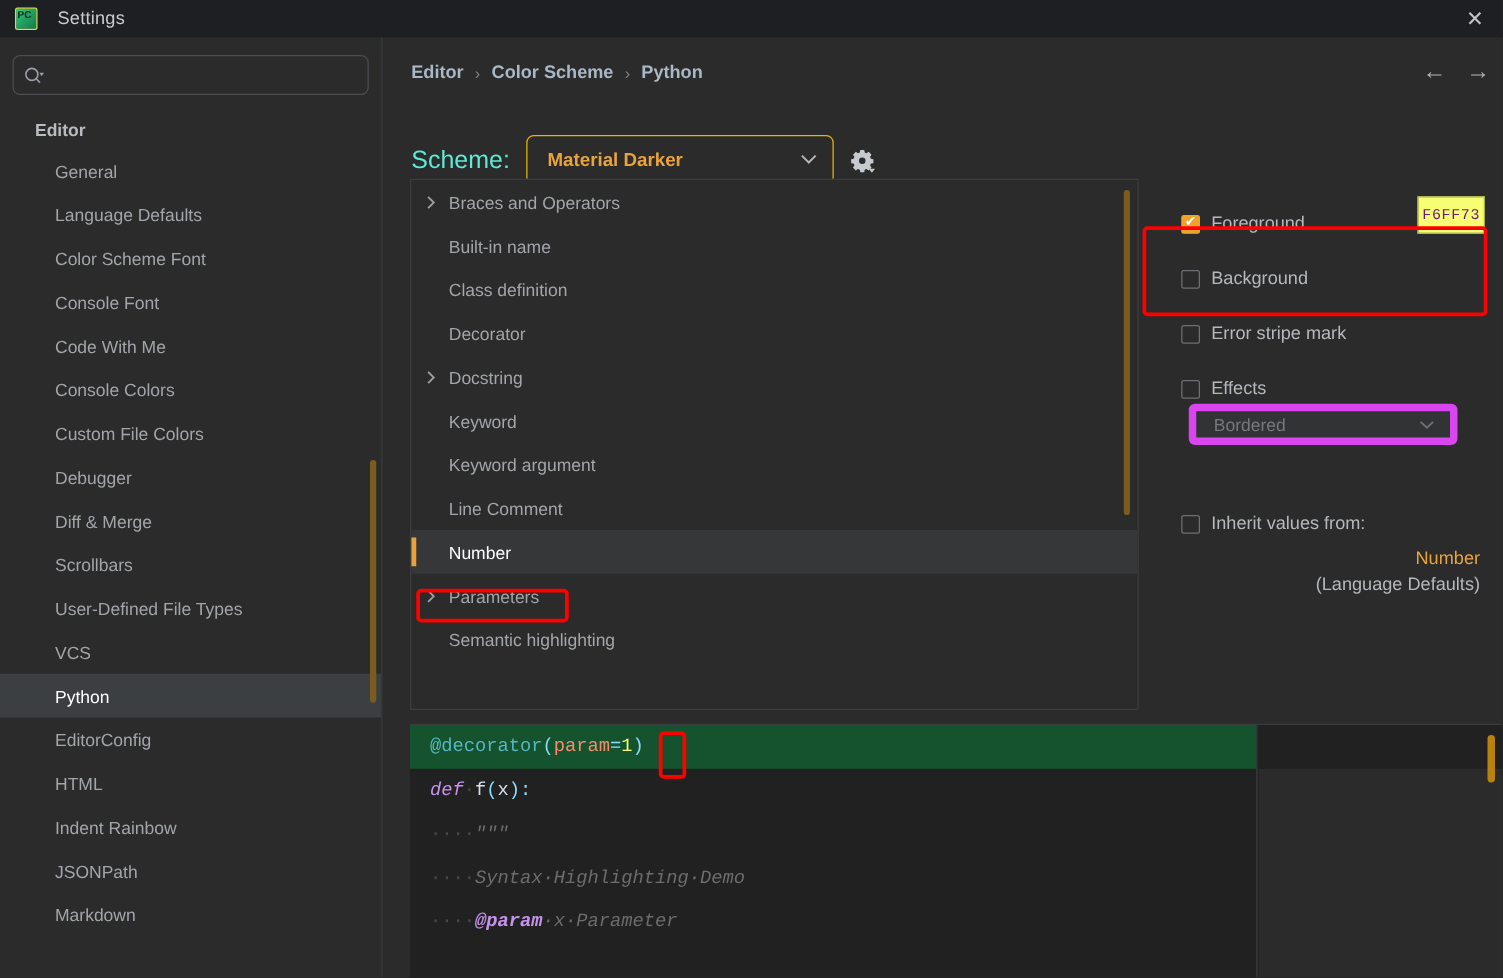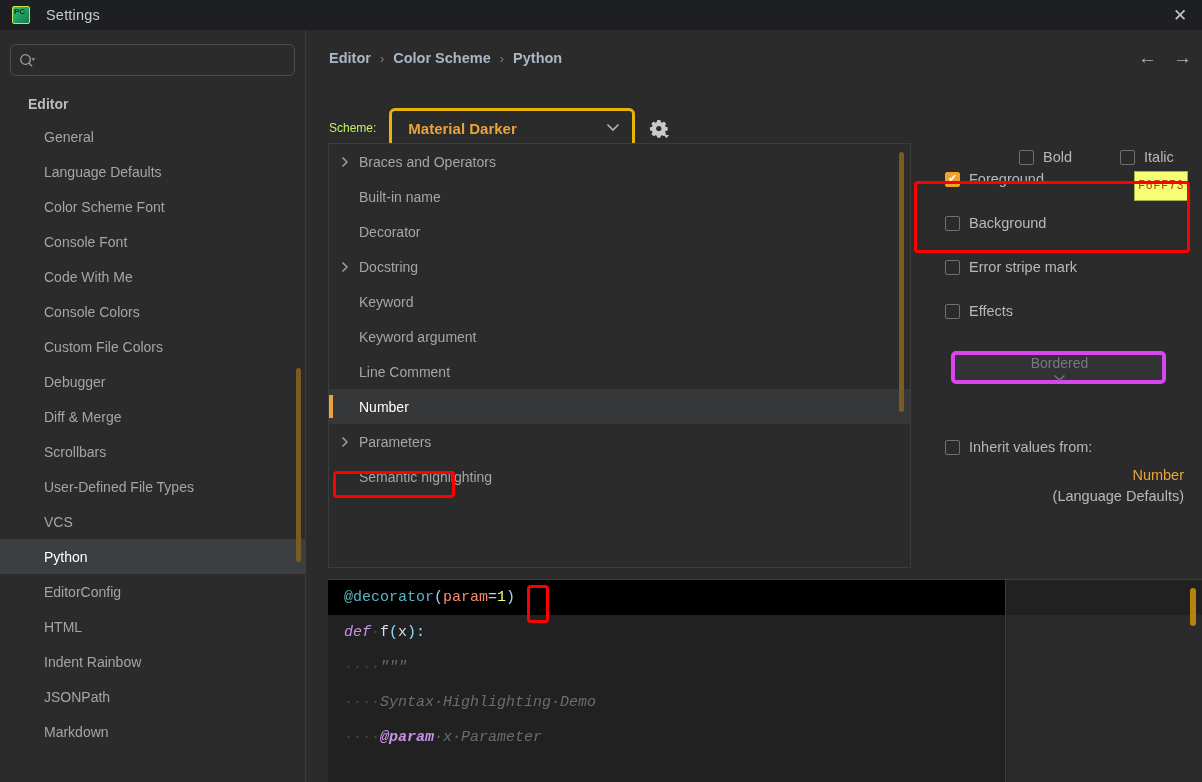--- a/index.html
+++ b/index.html
@@ -100,24 +100,24 @@
   .nav-arrows {
     position: absolute; right: 10px; top: 18px;
     display: flex; gap: 16px; color: #b0b3b8; font-size: 19px;
   }
   .nav-arrows span { cursor: default; line-height: 1; }
 
   .scheme-row {
     position: absolute; left: 22px; top: 78px;
     display: flex; align-items: center; gap: 13px;
   }
-  .scheme-label { color: #bef264; font-size: 12px; }
+  .scheme-label { color: #5eead4; font-size: 20px; }
   .scheme-select {
     width: 246px; height: 40px;
-    border: 3px solid #eab308; border-radius: 6px;
+    border: 1px solid #eab308; border-radius: 6px;
     background: #2b2b2b;
     display: flex; align-items: center; justify-content: space-between;
     padding: 0 12px 0 16px;
   }
   .scheme-value { color: #e8a33d; font-size: 15px; font-weight: bold; }
   .chev { color: #b0b3b8; font-size: 12px; }
   .gear-icon {
     width: 22px; height: 22px; color: #c6c9cd;
     display: flex; align-items: center; justify-content: center;
   }
@@ -168,37 +168,36 @@
     background: #f0a32a; border-color: #f0a32a;
   }
   .cb.checked::after {
     content: "\2714"; color: #ffffff; font-size: 11px; line-height: 1;
     margin-top: -1px;
   }
   .cb-item { display: flex; align-items: center; gap: 9px; }
   .cb-text { color: #b5b8bd; font-size: 14.5px; }
 
   .attr-row {
-    display: flex; align-items: flex-start; height: 44px; padding-left: 22px;
+    display: flex; align-items: flex-end; height: 44px; padding-left: 22px;
   }
   .swatch {
     width: 54px; height: 30px;
     background: #f6ff73; border: 1px solid #a8b04c;
-    color: #c2410c; font-size: 12px;
+    color: #701a75; font-size: 12px;
     font-family: "Liberation Mono", monospace;
     display: flex; align-items: center; justify-content: center;
     letter-spacing: .5px;
     margin-left: auto; margin-right: 14px;
   }
   .effects-select {
     margin: 4px 36px 0 28px; height: 33px;
-    background: #313335; border: 4px solid #d946ef; border-radius: 5px;
+    background: #313335; border: 6px solid #d946ef; border-radius: 5px;
     display: flex; align-items: center; justify-content: space-between;
     padding: 0 12px 0 14px;
-    flex-direction: column;
   }
   .effects-select .t { color: #77797d; font-size: 14px; }
   .inherit-row { display: flex; align-items: center; gap: 9px; padding-left: 22px; margin-top: 55px; }
   .inherit-val {
     text-align: right; padding-right: 18px; margin-top: 10px;
     line-height: 21px;
   }
   .inherit-name { color: #e8a33d; font-size: 14.5px; }
   .inherit-sub { color: #b5b8bd; font-size: 14.5px; }
 
@@ -212,21 +211,21 @@
   }
   .code-area {
     position: absolute; left: 0; top: 0; width: 678px; height: 233px;
     background: #212121; border-right: 1px solid #3a3c3e;
     font-family: "Liberation Mono", monospace;
     font-size: 15px;
   }
   .cline {
     height: 35px; line-height: 35px; padding-left: 16px; white-space: pre;
   }
-  .cline.hl { background: #000000; }
+  .cline.hl { background: #14532d; }
   .tok-dec { color: #57b6c2; }
   .tok-param { color: #f78c6c; }
   .tok-op  { color: #89ddff; }
   .tok-num { color: #f6ff73; }
   .tok-kw  { color: #c792ea; font-style: italic; }
   .tok-id  { color: #d6deeb; }
   .tok-ws  { color: #4a4a45; }
   .tok-doc { color: #6a6d6a; font-style: italic; }
   .tok-tag { color: #c792ea; font-style: italic; font-weight: bold; }
   .prev-right { position: absolute; left: 679px; top: 0; width: 195px; height: 233px; background: #2b2b2b; }
@@ -347,20 +346,28 @@
               </svg>
             </span>
             <span class="elem-label">Built-in name</span>
           </div>
           <div class="elem-row">
             <span class="elem-arrow blank">
               <svg width="8" height="12" viewBox="0 0 8 12">
                 <polyline points="1.5,1.5 6,6 1.5,10.5" fill="none" stroke="#9b9ea2" stroke-width="1.5"></polyline>
               </svg>
             </span>
+            <span class="elem-label">Class definition</span>
+          </div>
+          <div class="elem-row">
+            <span class="elem-arrow blank">
+              <svg width="8" height="12" viewBox="0 0 8 12">
+                <polyline points="1.5,1.5 6,6 1.5,10.5" fill="none" stroke="#9b9ea2" stroke-width="1.5"></polyline>
+              </svg>
+            </span>
             <span class="elem-label">Decorator</span>
           </div>
           <div class="elem-row">
             <span class="elem-arrow">
               <svg width="8" height="12" viewBox="0 0 8 12">
                 <polyline points="1.5,1.5 6,6 1.5,10.5" fill="none" stroke="#9b9ea2" stroke-width="1.5"></polyline>
               </svg>
             </span>
             <span class="elem-label">Docstring</span>
           </div>
@@ -411,30 +418,20 @@
                 <polyline points="1.5,1.5 6,6 1.5,10.5" fill="none" stroke="#9b9ea2" stroke-width="1.5"></polyline>
               </svg>
             </span>
             <span class="elem-label">Semantic highlighting</span>
           </div>
         </div>
       <div class="elem-scroll"></div>
     </div>
 
     <div class="attrs">
-      <div class="bi-row">
-        <div class="cb-item">
-          <span class="cb"></span>
-          <span class="cb-text">Bold</span>
-        </div>
-        <div class="cb-item">
-          <span class="cb"></span>
-          <span class="cb-text">Italic</span>
-        </div>
-      </div>
 
       <div class="attr-row">
         <div class="cb-item">
           <span class="cb checked"></span>
           <span class="cb-text">Foreground</span>
         </div>
         <div class="swatch">F6FF73</div>
       </div>
 
       <div class="attr-row">

